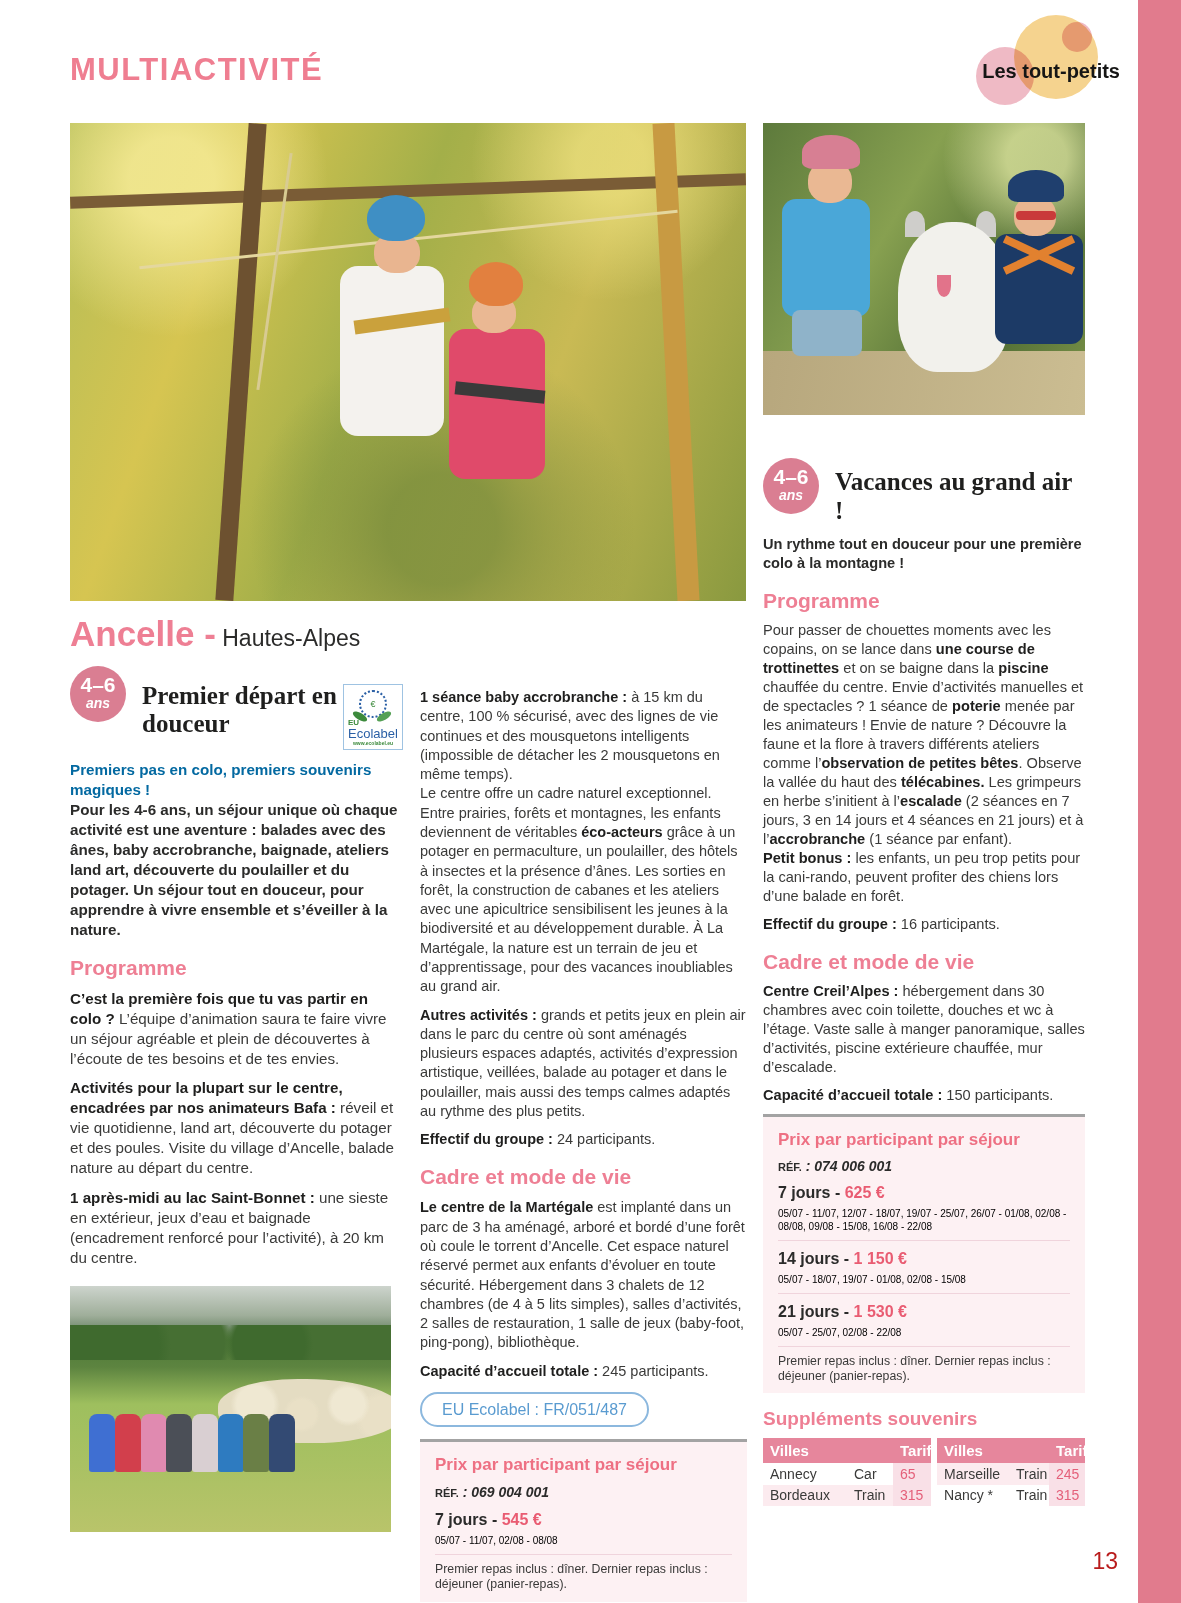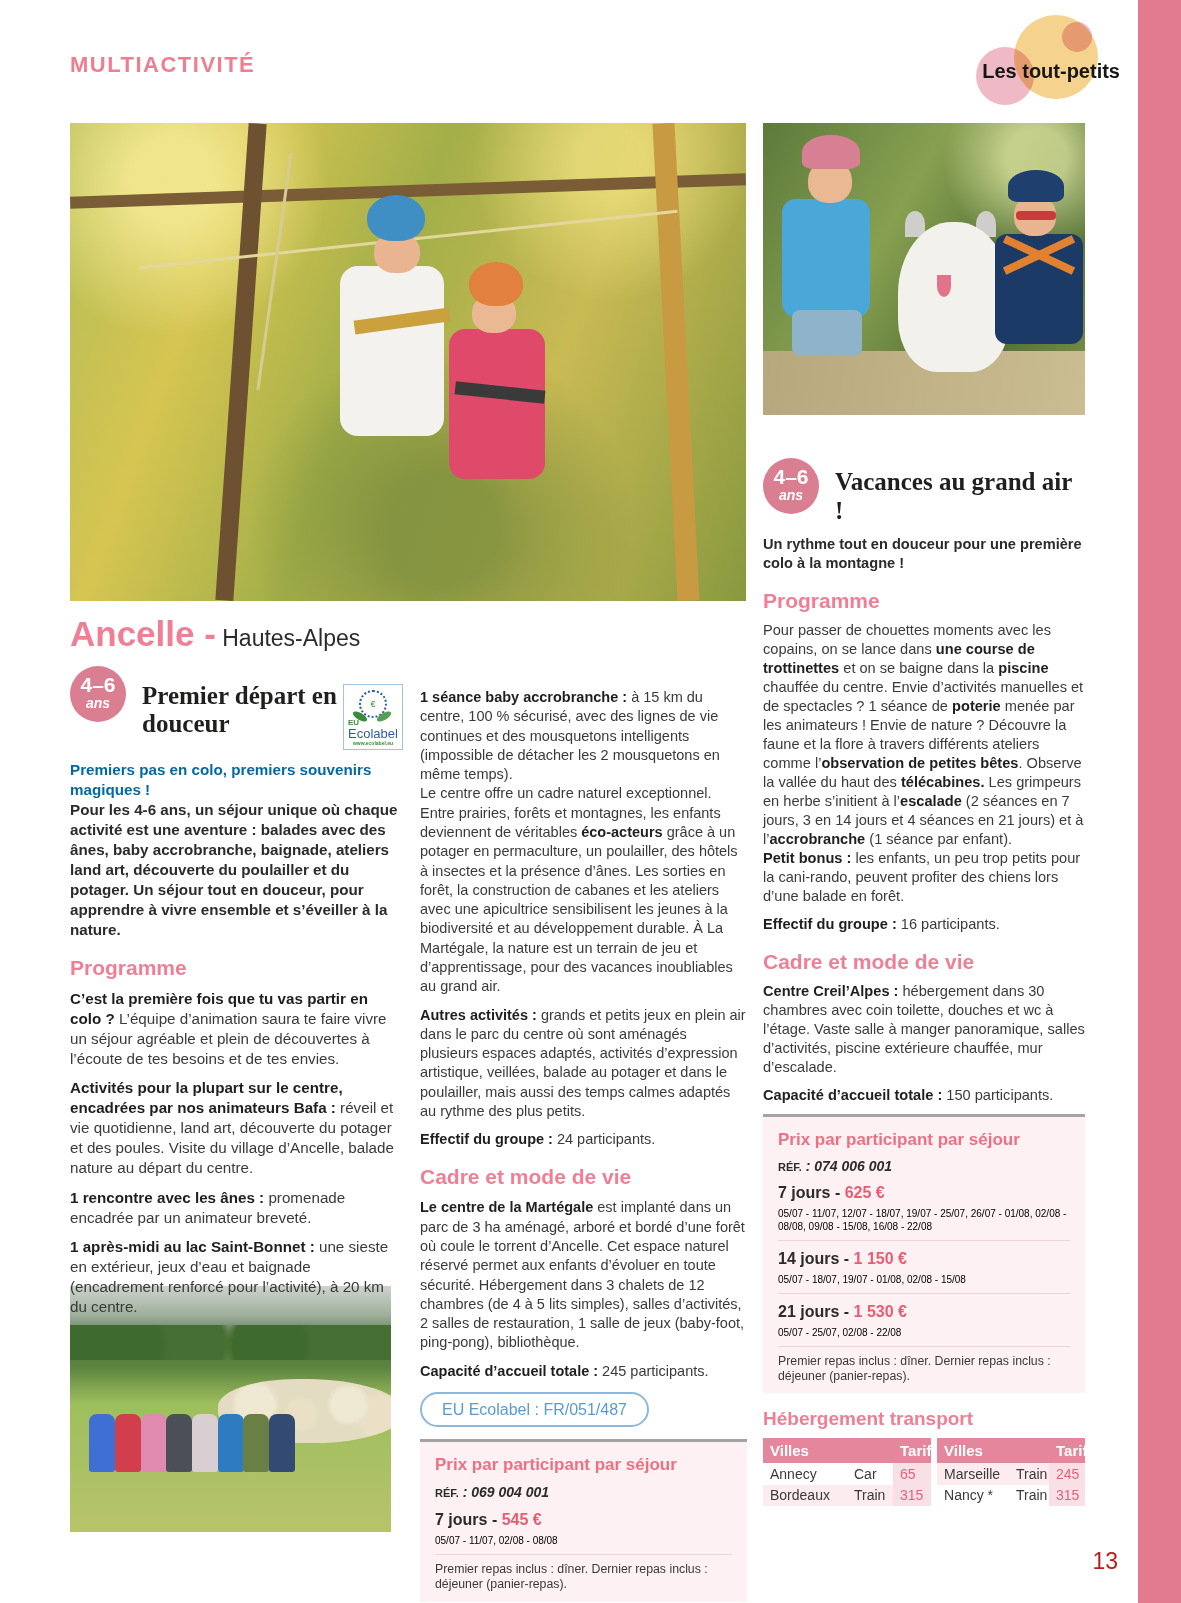--- a/index.html
+++ b/index.html
@@ -1,21 +1,21 @@
 <!DOCTYPE html>
 <html><head>
 <meta charset="utf-8">
 <style>
   html,body{margin:0;padding:0;background:#ffffff;}
   .page{position:relative;width:1181px;height:1603px;background:#fff;overflow:hidden;
         font-family:"Liberation Sans",sans-serif;color:#3a3a39;}
   
   .side-bar{position:absolute;top:0;right:0;width:43px;height:1603px;background:#e17b8d;}
   
-  .header-title{position:absolute;left:70px;top:52px;font-size:22px;font-weight:600;
+  .header-title{position:absolute;left:70px;top:52px;font-size:31px;font-weight:600;
         color:#ef7e91;letter-spacing:1.5px;}
   .corner{position:absolute;right:43px;top:0;width:180px;height:130px;}
   .circle{position:absolute;border-radius:50%;mix-blend-mode:multiply;opacity:.92;}
   .c-yellow{left:56px;top:15px;width:84px;height:84px;background:#f5cf85;}
   .c-pink{left:18px;top:47px;width:58px;height:58px;background:#eeb4c0;}
   .c-small{left:104px;top:22px;width:30px;height:30px;background:#eeb4c0;}
   .corner-label{position:absolute;right:18px;top:60px;font-size:20px;font-weight:800;color:#161615;white-space:nowrap;}
   .pagenum{position:absolute;right:63px;top:1548px;font-size:23px;font-weight:400;color:#b91c1c;}
 
   
@@ -208,21 +208,20 @@
         <div class="eco-url">www.ecolabel.eu</div>
       </div>
     </div>
     <p class="body intro">
       <span class="ib">Premiers pas en colo, premiers souvenirs magiques !</span><br>
       <span>Pour les 4-6 ans, un séjour unique où chaque activité est une aventure : balades avec des ânes, baby accrobranche, baignade, ateliers land art, découverte du poulailler et du potager. Un séjour tout en douceur, pour apprendre à vivre ensemble et s’éveiller à la nature.</span>
     </p>
     <h3 class="sec-h">Programme</h3>
     <p class="body"><b>C’est la première fois que tu vas partir en colo ?</b><span> L’équipe d’animation saura te faire vivre un séjour agréable et plein de découvertes à l’écoute de tes besoins et de tes envies.</span></p>
     <p class="body"><b>Activités pour la plupart sur le centre, encadrées par nos animateurs Bafa :</b><span> réveil et vie quotidienne, land art, découverte du potager et des poules. Visite du village d’Ancelle, balade nature au départ du centre.</span></p>
-    <p class="body"><b>1 rencontre avec les ânes :</b><span> promenade encadrée par un animateur breveté.</span></p>
     <p class="body"><b>1 après-midi au lac Saint-Bonnet :</b><span> une sieste en extérieur, jeux d’eau et baignade (encadrement renforcé pour l’activité), à 20 km du centre.</span></p>
   </div>
 
   <div class="col col-mid">
     <p class="body mb0"><b>1 séance baby accrobranche :</b><span> à 15 km du centre, 100 % sécurisé, avec des lignes de vie continues et des mousquetons intelligents (impossible de détacher les 2 mousquetons en même temps).</span></p>
     <p class="body"><span>Le centre offre un cadre naturel exceptionnel. Entre prairies, forêts et montagnes, les enfants deviennent de véritables </span><b>éco-acteurs</b><span> grâce à un potager en permaculture, un poulailler, des hôtels à insectes et la présence d’ânes. Les sorties en forêt, la construction de cabanes et les ateliers avec une apicultrice sensibilisent les jeunes à la biodiversité et au développement durable. À La Martégale, la nature est un terrain de jeu et d’apprentissage, pour des vacances inoubliables au grand air.</span></p>
     <p class="body"><b>Autres activités :</b><span> grands et petits jeux en plein air dans le parc du centre où sont aménagés plusieurs espaces adaptés, activités d’expression artistique, veillées, balade au potager et dans le poulailler, mais aussi des temps calmes adaptés au rythme des plus petits.</span></p>
     <p class="body"><b>Effectif du groupe :</b><span> 24 participants.</span></p>
     <h3 class="sec-h">Cadre et mode de vie</h3>
     <p class="body"><b>Le centre de la Martégale</b><span> est implanté dans un parc de 3 ha aménagé, arboré et bordé d’une forêt où coule le torrent d’Ancelle. Cet espace naturel réservé permet aux enfants d’évoluer en toute sécurité. Hébergement dans 3 chalets de 12 chambres (de 4 à 5 lits simples), salles d’activités, 2 salles de restauration, 1 salle de jeux (baby-foot, ping-pong), bibliothèque.</span></p>
@@ -278,21 +277,21 @@
         <span class="price">1 150 €</span>
       </div>
       <div class="dates">05/07 - 18/07, 19/07 - 01/08, 02/08 - 15/08</div>
       <div class="dur">
         <span>21 jours -</span>
         <span class="price">1 530 €</span>
       </div>
       <div class="dates">05/07 - 25/07, 02/08 - 22/08</div>
       <div class="meals">Premier repas inclus : dîner. Dernier repas inclus : déjeuner (panier-repas).</div>
     </div>
-    <h3 class="sec-h trans-h">Hébergement transport</h3>
+    <h3 class="sec-h trans-h">Suppléments souvenirs</h3>
     <div class="two-tables">
       <table class="trans" style="width:168px;">
         <colgroup>
             <col style="width:84px">
             <col style="width:46px">
             <col style="width:38px">
           </colgroup>
         <tbody>
             <tr>
           <th colspan="2">Villes</th>

